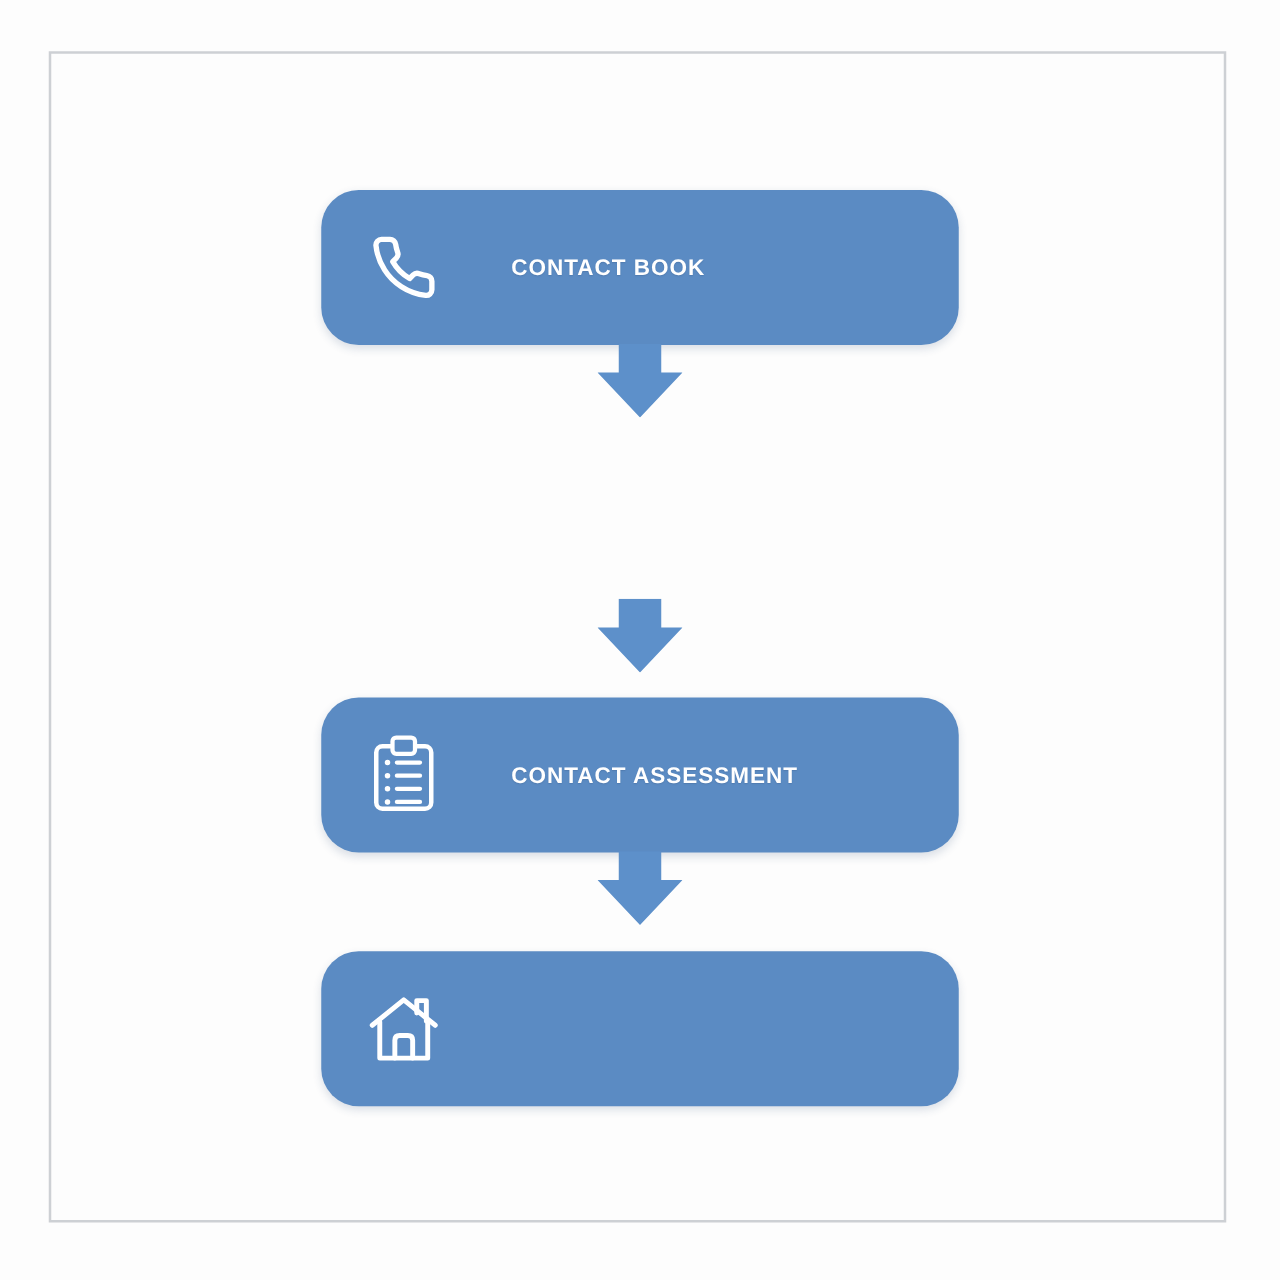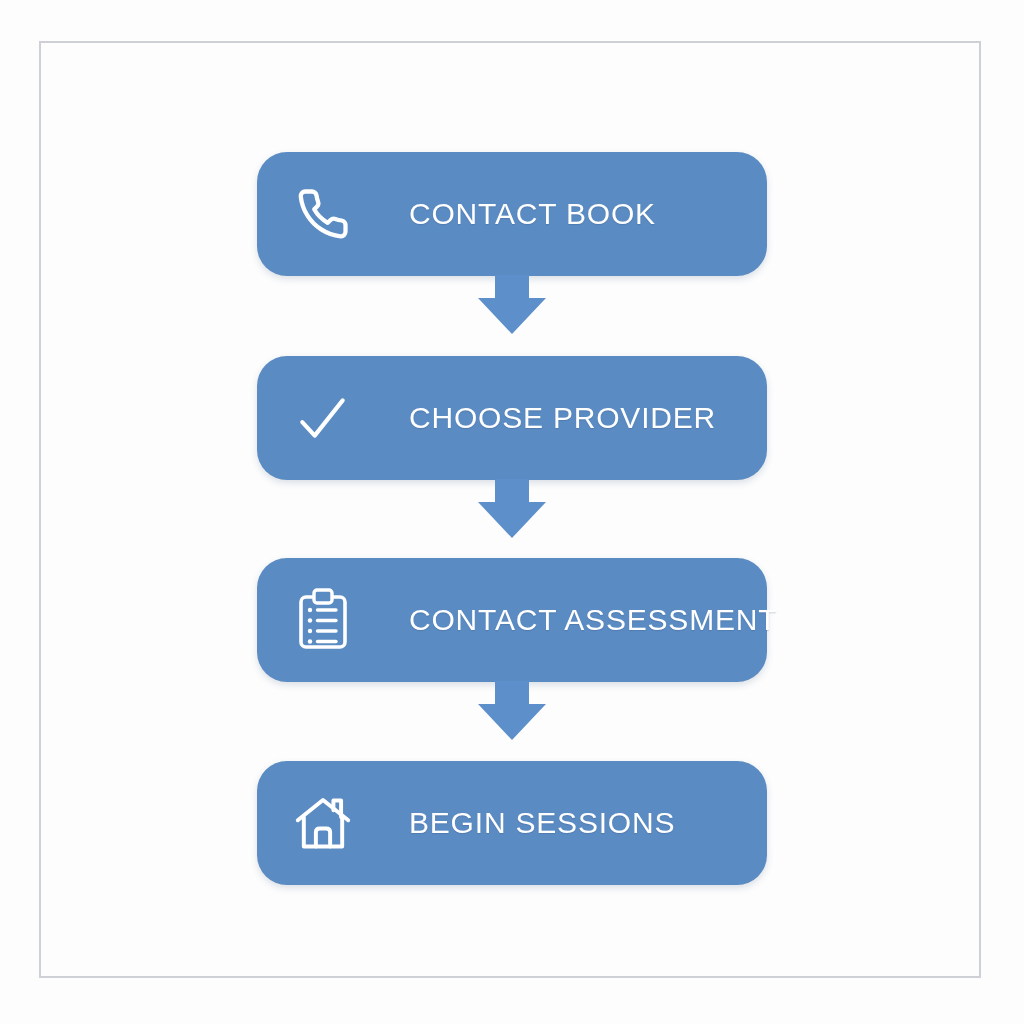--- a/index.html
+++ b/index.html
@@ -49,22 +49,22 @@
     display: block;
   }
   .step-label {
     position: absolute;
     left: 152px;
     top: 0;
     height: 100%;
     display: flex;
     align-items: center;
     color: var(--label-color, #ffffff);
-    font-size: 30px;
-    font-weight: normal;
+    font-size: 18px;
+    font-weight: bold;
     letter-spacing: 0.8px;
     white-space: nowrap;
     text-shadow: 0 1px 1px rgba(50, 80, 120, 0.25);
   }
   .arrow {
     position: absolute;
     left: 478px;
     width: 68px;
     height: 59px;
   }
@@ -92,28 +92,20 @@
     </span>
     <span class="step-label">CONTACT BOOK</span>
   </div>
 
   <div class="arrow" style="top:275px">
     <svg width="68" height="59" viewBox="0 0 68 59">
       <path class="arrow-shape" d="M17 0 h34 v23 h17 L34 59 0 23 h17 z"></path>
     </svg>
   </div>
 
-  <div class="step" style="top:356px">
-    <span class="step-icon">
-      <svg width="58" height="58" viewBox="0 0 56 56">
-        <polyline class="icon-stroke" stroke-width="4" points="8,32 20,45 47,11"></polyline>
-      </svg>
-    </span>
-    <span class="step-label">CHOOSE PROVIDER</span>
-  </div>
 
   <div class="arrow" style="top:479px">
     <svg width="68" height="59" viewBox="0 0 68 59">
       <path class="arrow-shape" d="M17 0 h34 v23 h17 L34 59 0 23 h17 z"></path>
     </svg>
   </div>
 
   <div class="step" style="top:558px">
     <span class="step-icon">
       <svg width="52" height="64" viewBox="0 0 52 64">
@@ -140,16 +132,15 @@
 
   <div class="step" style="top:761px">
     <span class="step-icon">
       <svg width="62" height="57" viewBox="0 0 56 52">
         <polyline class="icon-stroke" stroke-width="3.6" points="37.5,14 37.5,5 44.5,5 44.5,20"></polyline>
         <polyline class="icon-stroke" stroke-width="3.6" points="5,23 28,4.5 51,23"></polyline>
         <polyline class="icon-stroke" stroke-width="3.6" points="10.5,20.5 10.5,47 45.5,47 45.5,20.5"></polyline>
         <path class="icon-stroke" stroke-width="3.6" d="M21.5 47 L21.5 34 Q21.5 30.5 25 30.5 L31 30.5 Q34.5 30.5 34.5 34 L34.5 47"></path>
       </svg>
     </span>
-    <span class="step-label">BEGIN SESSIONS</span>
   </div>
 
 </div>
 
 </body></html>

